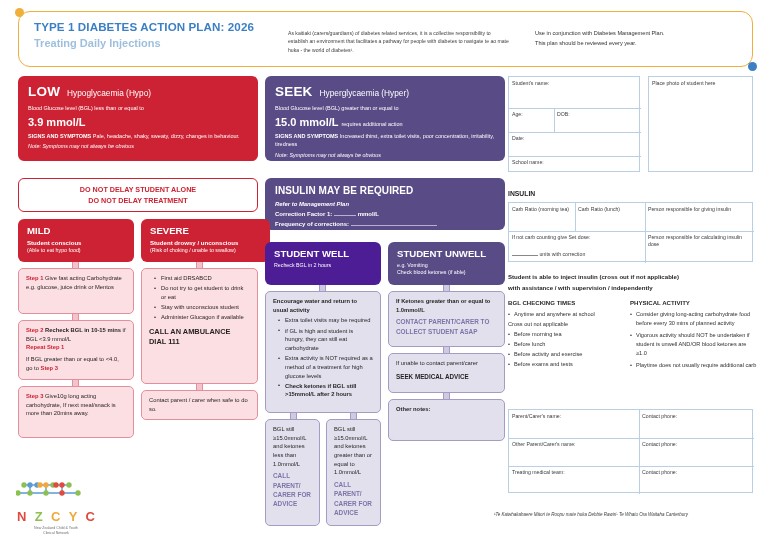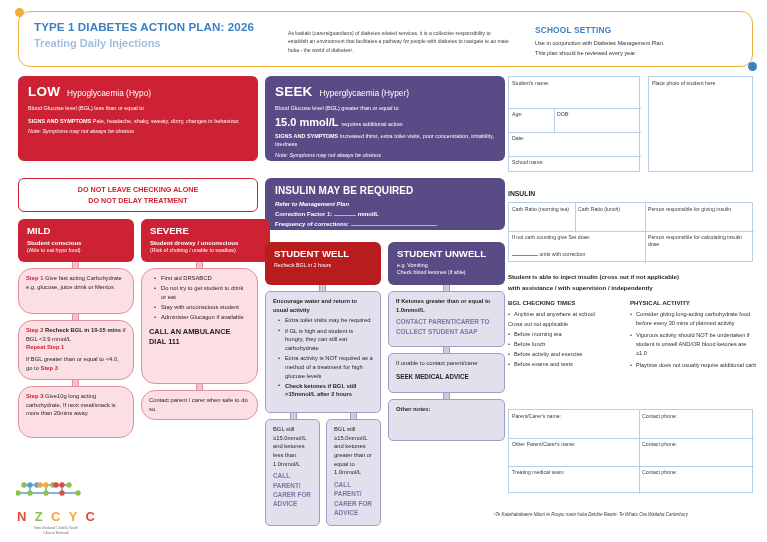--- a/index.html
+++ b/index.html
@@ -99,27 +99,27 @@
 
   
   .colhead {
     border-radius: 6px; color: #fff; padding: 6px 9px 0 9px;
   }
   .colhead .t { font-size: 9.6px; font-weight: bold; }
   .colhead .s1 { font-size: 6.1px; font-weight: bold; margin-top: 3px; }
   .colhead .s2 { font-size: 5.3px; margin-top: 1px; }
   .mild-head { left: 18px; top: 219px; width: 116px; height: 43px; background: #cc2233; }
   .severe-head { left: 141px; top: 219px; width: 129px; height: 43px; background: #cc2233; }
-  .well-head { left: 265px; top: 242px; width: 116px; height: 43px; background: #b91c1c; }
+  .well-head { left: 265px; top: 242px; width: 116px; height: 43px; background: #4c1d95; }
   .unwell-head { left: 388px; top: 242px; width: 117px; height: 43px; background: #584b86; }
 
   
   .stepcard {
     border: 1px solid #e48f9c; background: #fbdfe3;
-    border-radius: 14px; padding: 5px 7px;
+    border-radius: 5px; padding: 5px 7px;
     font-size: 5.8px; line-height: 1.5; color: #231f20;
   }
   .stepcard .sl { color: #cc2233; font-weight: bold; }
   .stepcard b { font-weight: bold; }
   .stepcard ul { margin: 0; padding-left: 7px; list-style: none; }
   .stepcard li { position: relative; padding-left: 5px; margin-bottom: 1.5px; }
   .stepcard li:before {
     content: "\2022"; position: absolute; left: -2px; top: -0.5px;
   }
 
@@ -193,48 +193,48 @@
 </div>
 
 <div class="hdr-title">
   <div class="l1">TYPE 1 DIABETES ACTION PLAN: 2026</div>
   <div class="l2">Treating Daily Injections</div>
 </div>
 
 <div class="hdr-desc">As kaitiaki (carers/guardians) of diabetes related services, it is a collective responsibility to establish an environment that facilitates a pathway for people with diabetes to navigate te ao mate huka - the world of diabetes¹.</div>
 
 <div class="hdr-school">
-  <div class="t">SCHOOL SETTING</div>
   <div class="s">Use in conjunction with Diabetes Management Plan.</div>
   <div class="s" style="margin-top:0">This plan should be reviewed every year.</div>
 </div>
 
 <div class="panel low-banner">
   <div class="bn-row1">
     <span class="bn-big">LOW</span>
     <span class="bn-sub">Hypoglycaemia (Hypo)</span>
   </div>
   <div class="bn-line">Blood Glucose level (BGL) less than or equal to</div>
+  <div class="bn-val"><span>3.9 mmol/L</span></div>
   <div class="bn-ss"><b>SIGNS AND SYMPTOMS</b> <span>Pale, headache, shaky, sweaty, dizzy, changes in behaviour.</span></div>
   <div class="bn-note">Note: Symptoms may not always be obvious</div>
 </div>
 
 <div class="panel high-banner">
   <div class="bn-row1">
     <span class="bn-big">SEEK</span>
     <span class="bn-sub">Hyperglycaemia (Hyper)</span>
   </div>
   <div class="bn-line">Blood Glucose level (BGL) greater than or equal to</div>
   <div class="bn-val"><span>15.0 mmol/L</span> <span class="sm">requires additional action</span></div>
   <div class="bn-ss"><b>SIGNS AND SYMPTOMS</b> <span>Increased thirst, extra toilet visits, poor concentration, irritability, tiredness</span></div>
   <div class="bn-note">Note: Symptoms may not always be obvious</div>
 </div>
 
 <div class="panel donot">
-  <div>DO NOT LEAVE CHECKING ALONE</div>
+  <div>DO NOT DELAY STUDENT ALONE</div>
   <div>DO NOT DELAY TREATMENT</div>
 </div>
 
 <div class="panel imbr">
   <div class="h">INSULIN MAY BE REQUIRED</div>
   <div class="i">Refer to Management Plan</div>
   <div class="r"><span>Correction Factor 1:</span> <span class="blank"></span> <span>mmol/L</span></div>
   <div class="r"><span>Frequency of corrections:</span> <span class="blank2"></span></div>
 </div>
 

